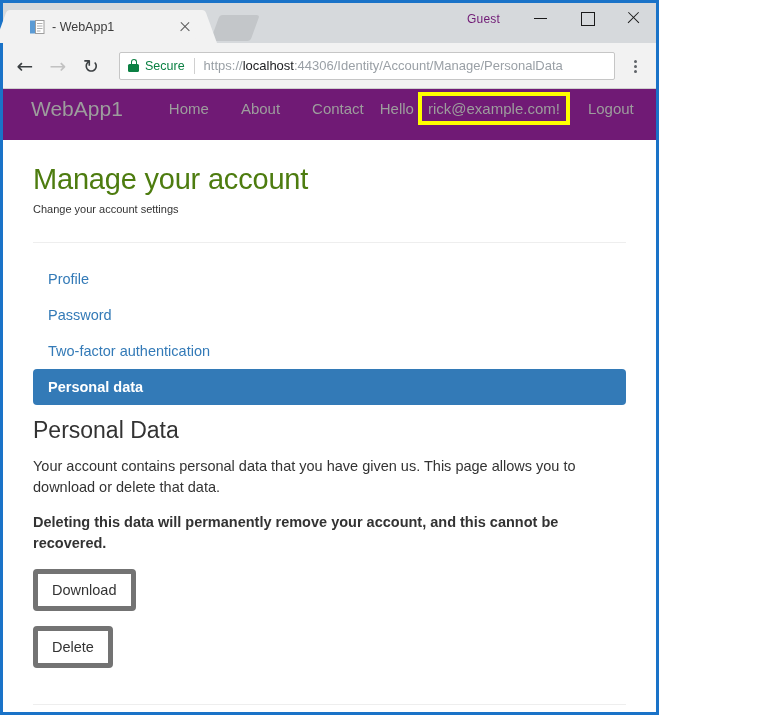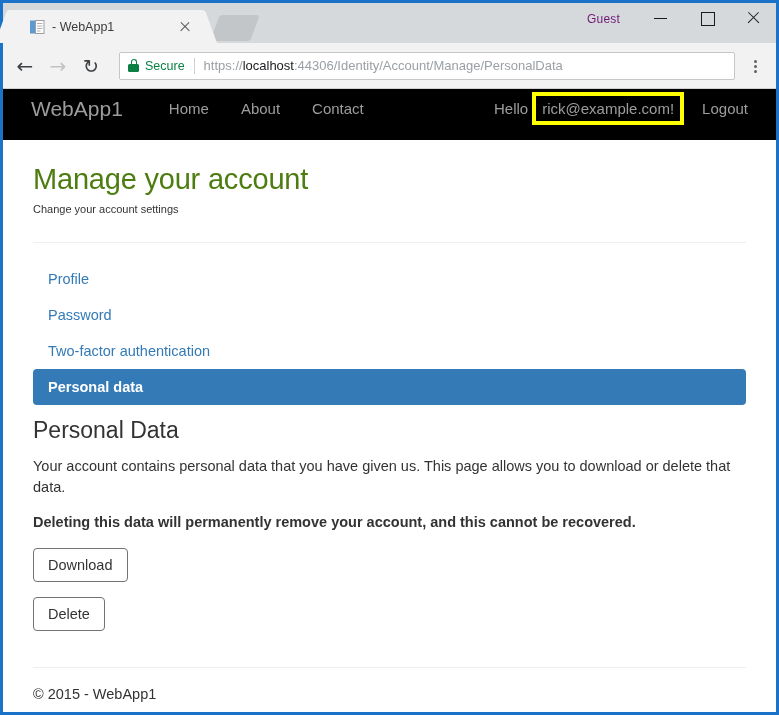--- a/index.html
+++ b/index.html
@@ -8,21 +8,21 @@
     width: 779px; height: 715px;
     overflow: hidden;
     background: #ffffff;
     font-family: "Liberation Sans", sans-serif;
   }
 
   
   .browser-window {
     position: absolute;
     left: 0; top: 0;
-    width: 779px; height: 715px;
+    width: 659px; height: 715px;
     border: 3px solid #1a73c8;
     border-top: none;
     background: #ffffff;
     display: flex;
     flex-direction: column;
   }
 
   
   .tab-strip {
     position: relative;
@@ -257,21 +257,21 @@
   .viewport {
     flex: 1 1 auto;
     background: #ffffff;
     overflow: hidden;
     position: relative;
   }
 
   
   .site-navbar {
     height: 51px;
-    background: #000000;
+    background: #701a75;
     display: flex;
     align-items: center;
     padding: 0 20px 12px 28px;
   }
   .brand {
     color: #9d9d9d;
     font-size: 21px;
     margin-right: 30px;
     white-space: nowrap;
   }
@@ -367,21 +367,21 @@
     margin: 12px 0 0 0;
     line-height: 1.45;
   }
   .section-para.warning { font-weight: bold; margin-top: 14px; }
 
   .btn {
     display: inline-block;
     font-size: 14.5px;
     color: #333333;
     background: #ffffff;
-    border: 1px solid #737373;
+    border: 5px solid #737373;
     border-radius: 4px;
     padding: 8px 14px;
     margin-top: 15px;
   }
   .btn-block-wrap { display: block; }
 
   .footer-divider {
     height: 1px;
     background: #eeeeee;
     border: none;

